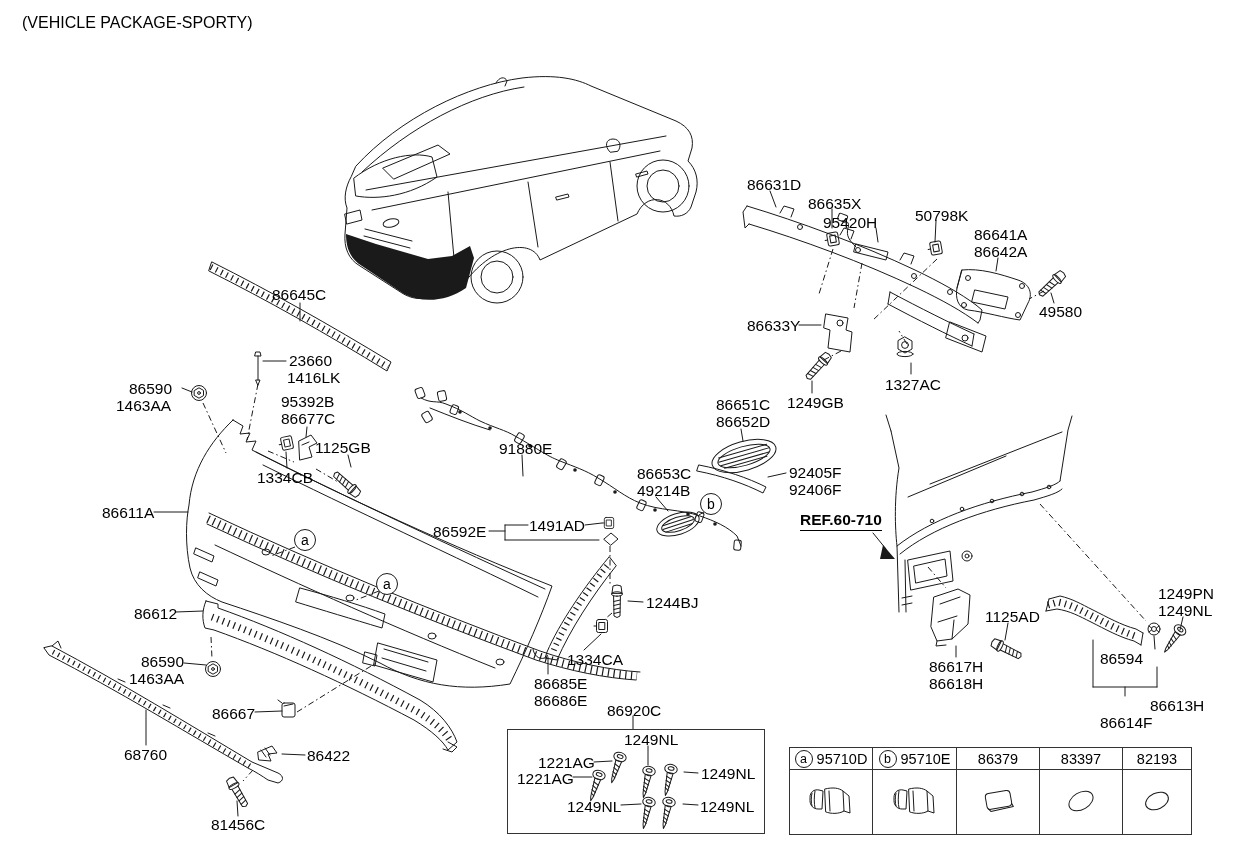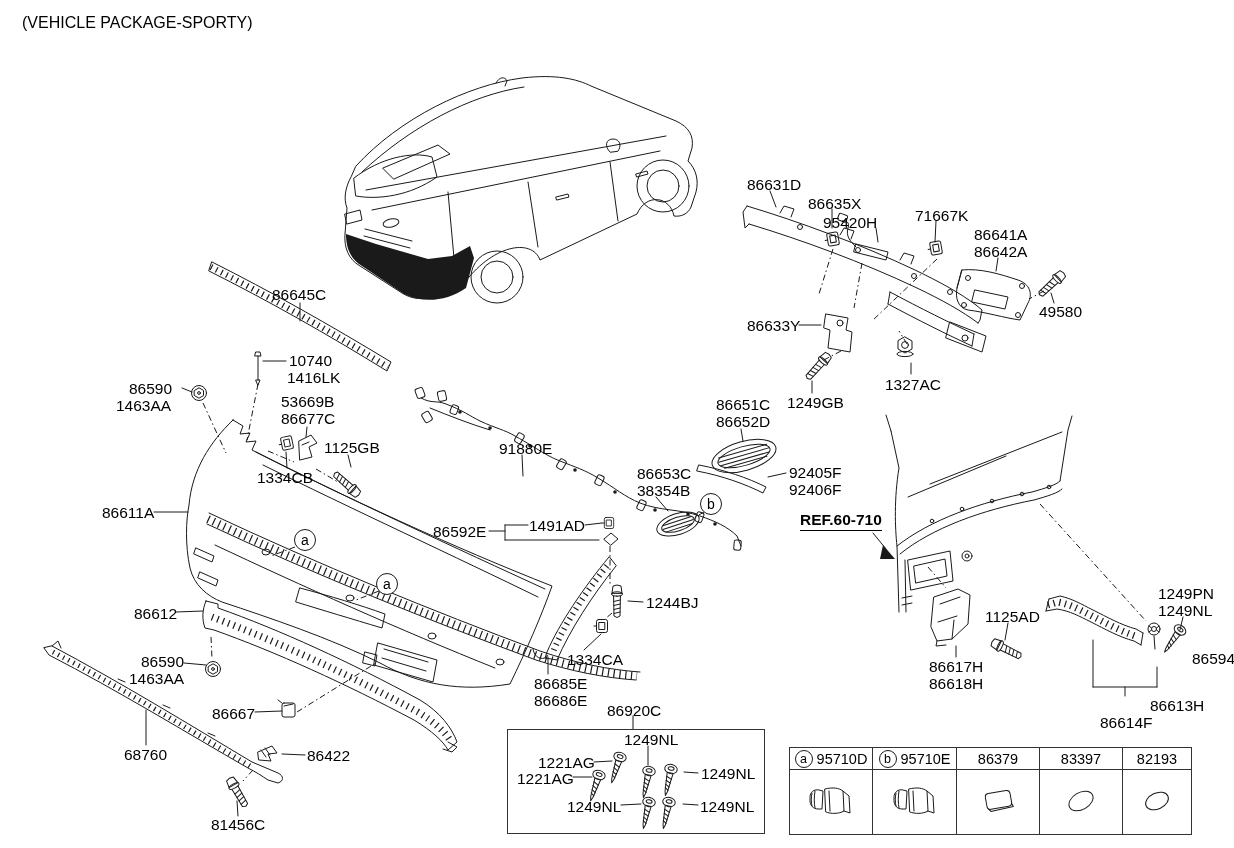--- a/index.html
+++ b/index.html
@@ -292,72 +292,72 @@
 
   <g>
     <path class="s" d="M873,533 L886,549"></path>
     <path class="f" d="M883,545 L895,559 L880,559 Z"></path>
   </g>
 </svg>
 
 <div class="ttl">(VEHICLE PACKAGE-SPORTY)</div>
 
 <div class="lbl" style="left:272px;top:287px">86645C</div>
-<div class="lbl" style="left:289px;top:353px">10740</div>
+<div class="lbl" style="left:289px;top:353px">23660</div>
 <div class="lbl" style="left:287px;top:370px">1416LK</div>
 <div class="lbl" style="left:129px;top:381px">86590</div>
 <div class="lbl" style="left:116px;top:398px">1463AA</div>
-<div class="lbl" style="left:281px;top:394px">53669B</div>
+<div class="lbl" style="left:281px;top:394px">95392B</div>
 <div class="lbl" style="left:281px;top:411px">86677C</div>
-<div class="lbl" style="left:324px;top:440px">1125GB</div>
+<div class="lbl" style="left:315px;top:440px">1125GB</div>
 <div class="lbl" style="left:257px;top:470px">1334CB</div>
 <div class="lbl" style="left:102px;top:505px">86611A</div>
 <div class="lbl" style="left:134px;top:606px">86612</div>
 <div class="lbl" style="left:141px;top:654px">86590</div>
 <div class="lbl" style="left:129px;top:671px">1463AA</div>
 <div class="lbl" style="left:212px;top:706px">86667</div>
 <div class="lbl" style="left:124px;top:747px">68760</div>
 <div class="lbl" style="left:307px;top:748px">86422</div>
 <div class="lbl" style="left:211px;top:817px">81456C</div>
 <div class="lbl" style="left:499px;top:441px">91880E</div>
 <div class="lbl" style="left:433px;top:524px">86592E</div>
 <div class="lbl" style="left:529px;top:518px">1491AD</div>
 <div class="lbl" style="left:637px;top:466px">86653C</div>
-<div class="lbl" style="left:637px;top:483px">38354B</div>
+<div class="lbl" style="left:637px;top:483px">49214B</div>
 <div class="lbl" style="left:646px;top:595px">1244BJ</div>
 <div class="lbl" style="left:567px;top:652px">1334CA</div>
 <div class="lbl" style="left:534px;top:676px">86685E</div>
 <div class="lbl" style="left:534px;top:693px">86686E</div>
 <div class="lbl" style="left:607px;top:703px">86920C</div>
 <div class="lbl" style="left:624px;top:732px">1249NL</div>
 <div class="lbl" style="left:538px;top:755px">1221AG</div>
 <div class="lbl" style="left:517px;top:771px">1221AG</div>
 <div class="lbl" style="left:701px;top:766px">1249NL</div>
 <div class="lbl" style="left:567px;top:799px">1249NL</div>
 <div class="lbl" style="left:700px;top:799px">1249NL</div>
 <div class="lbl" style="left:747px;top:177px">86631D</div>
 <div class="lbl" style="left:808px;top:196px">86635X</div>
 <div class="lbl" style="left:823px;top:215px">95420H</div>
-<div class="lbl" style="left:915px;top:208px">71667K</div>
+<div class="lbl" style="left:915px;top:208px">50798K</div>
 <div class="lbl" style="left:974px;top:227px">86641A</div>
 <div class="lbl" style="left:974px;top:244px">86642A</div>
 <div class="lbl" style="left:1039px;top:304px">49580</div>
 <div class="lbl" style="left:747px;top:318px">86633Y</div>
 <div class="lbl" style="left:787px;top:395px">1249GB</div>
 <div class="lbl" style="left:885px;top:377px">1327AC</div>
 <div class="lbl" style="left:716px;top:397px">86651C</div>
 <div class="lbl" style="left:716px;top:414px">86652D</div>
 <div class="lbl" style="left:789px;top:465px">92405F</div>
 <div class="lbl" style="left:789px;top:482px">92406F</div>
 <div class="lbl" style="left:985px;top:609px">1125AD</div>
 <div class="lbl" style="left:929px;top:659px">86617H</div>
 <div class="lbl" style="left:929px;top:676px">86618H</div>
 <div class="lbl" style="left:1158px;top:586px">1249PN</div>
 <div class="lbl" style="left:1158px;top:603px">1249NL</div>
-<div class="lbl" style="left:1192px;top:651px">86594</div>
+<div class="lbl" style="left:1100px;top:651px">86594</div>
 <div class="lbl" style="left:1150px;top:698px">86613H</div>
 <div class="lbl" style="left:1100px;top:715px">86614F</div>
 
 <div class="ref" style="left:800px;top:511px">REF.60-710</div>
 
 <div class="co" style="left:294px;top:529px">a</div>
 <div class="co" style="left:376px;top:573px">a</div>
 <div class="co" style="left:700px;top:493px">b</div>
 
 <div class="fbox"></div>

